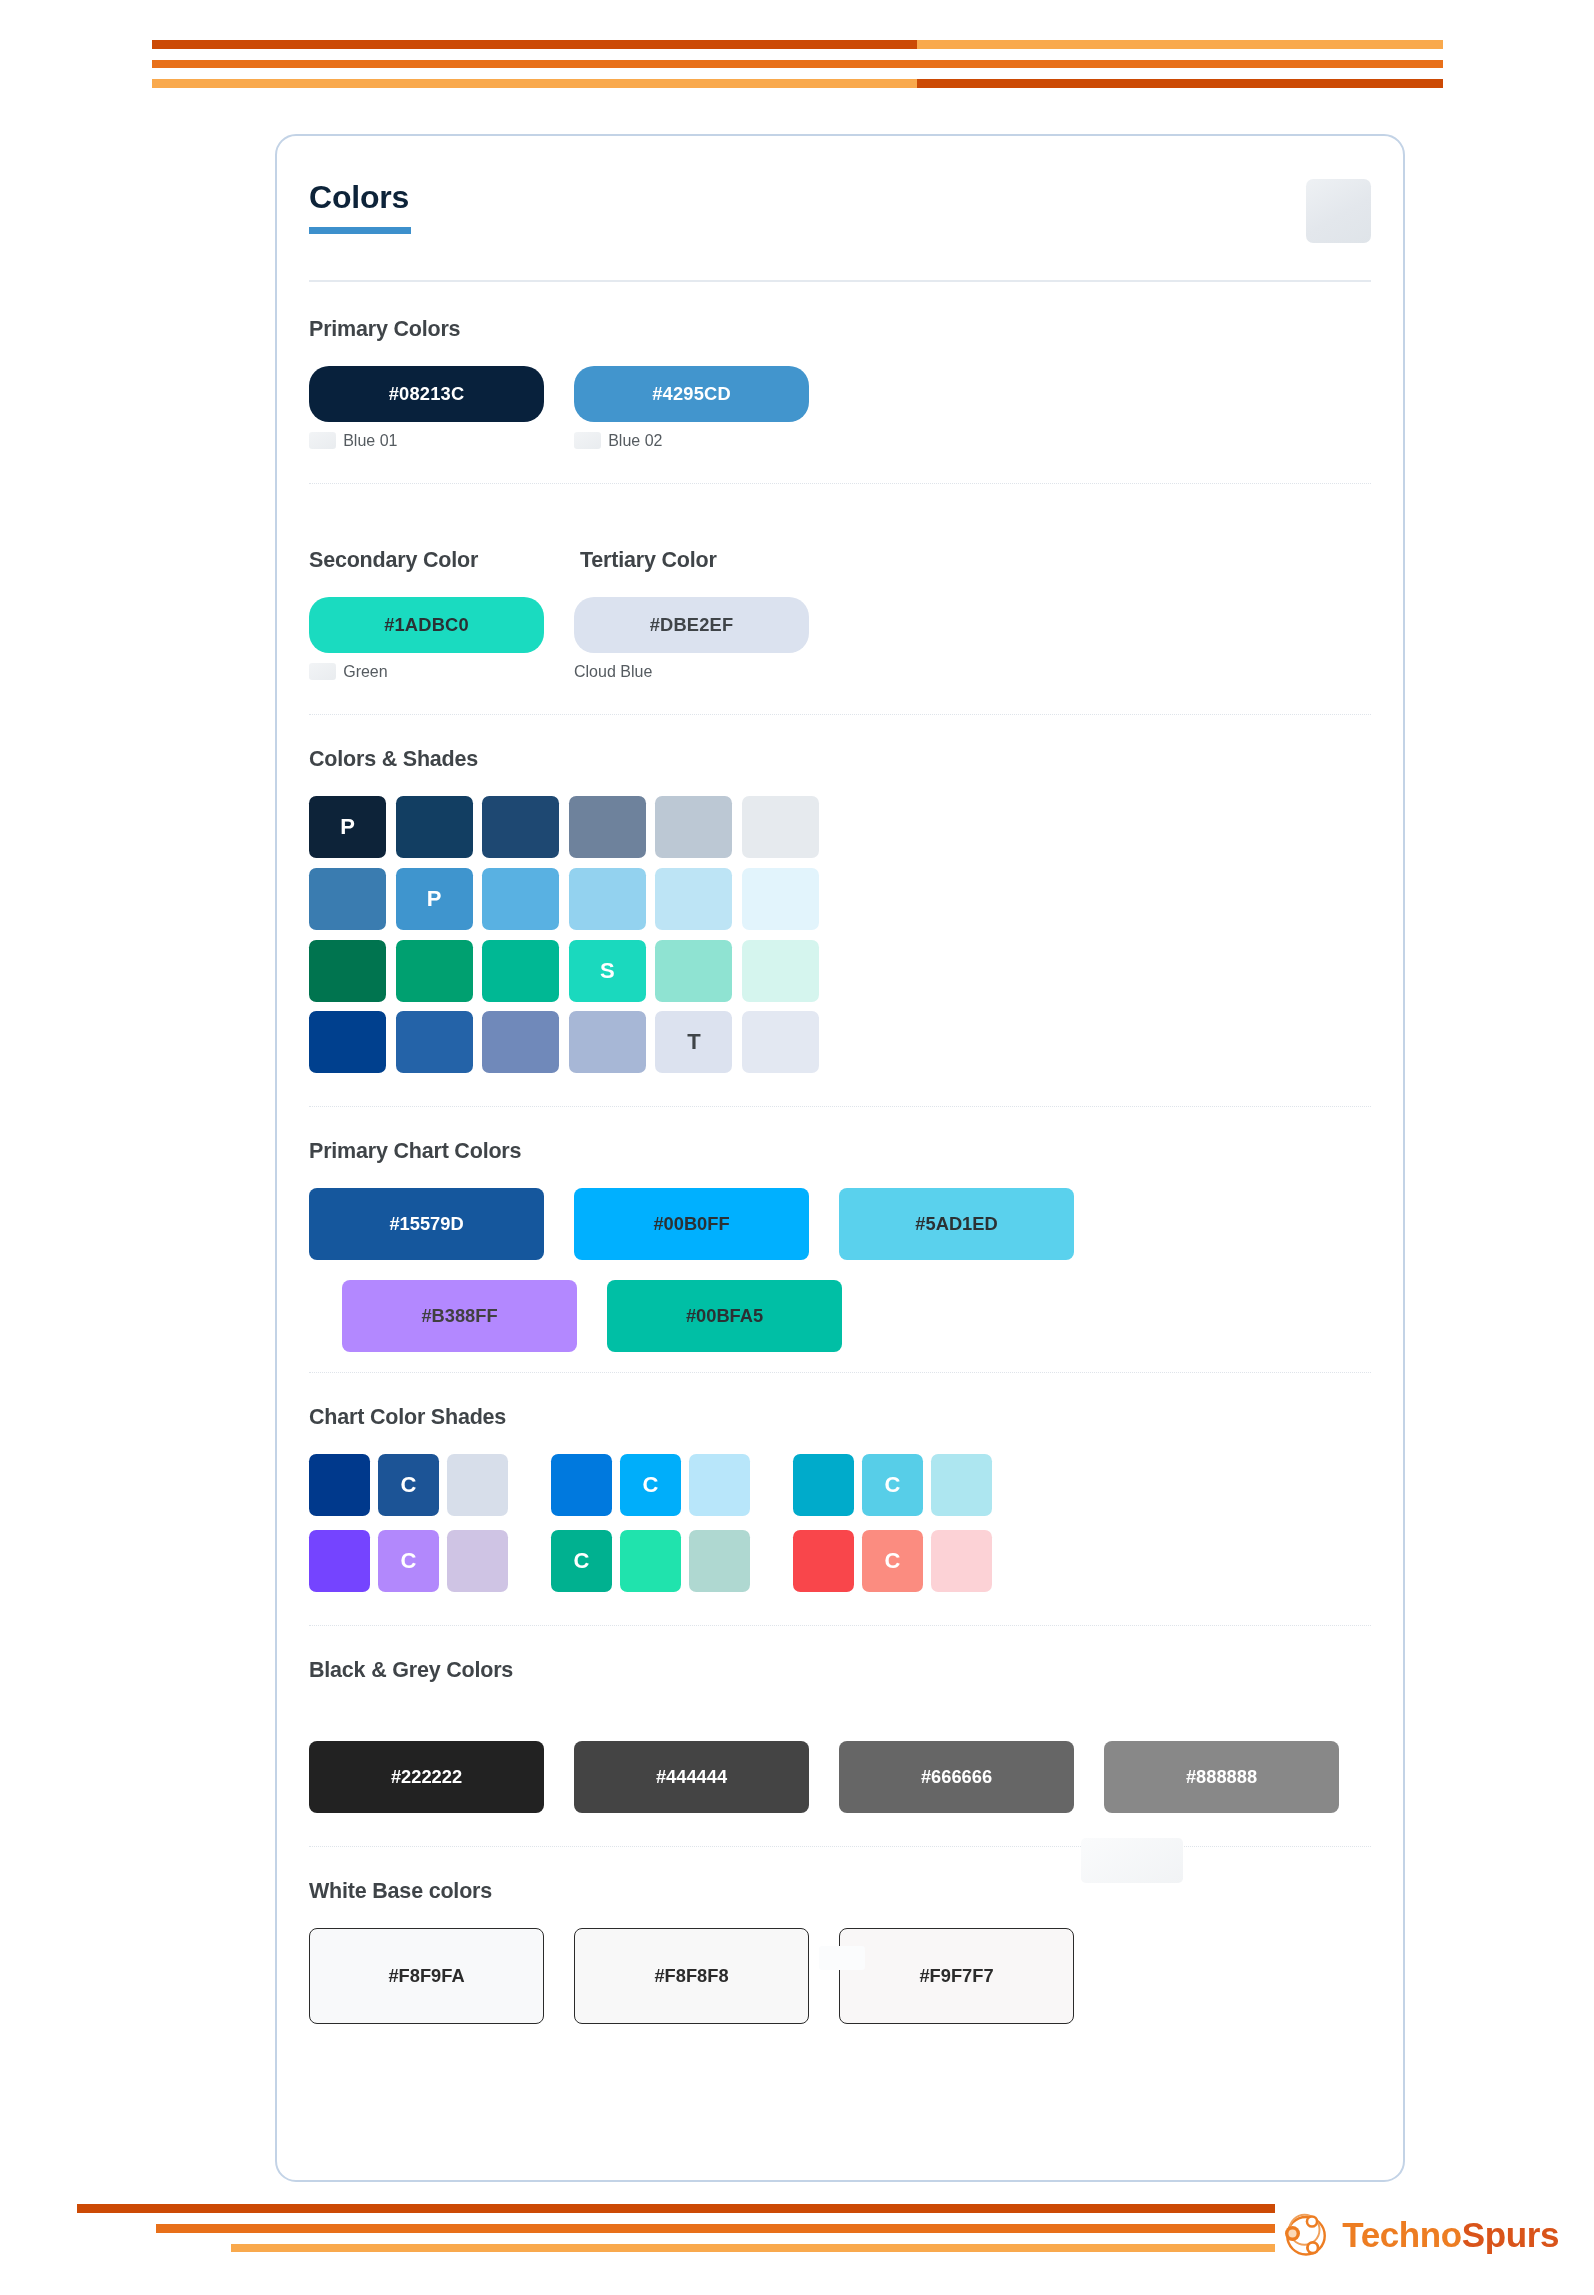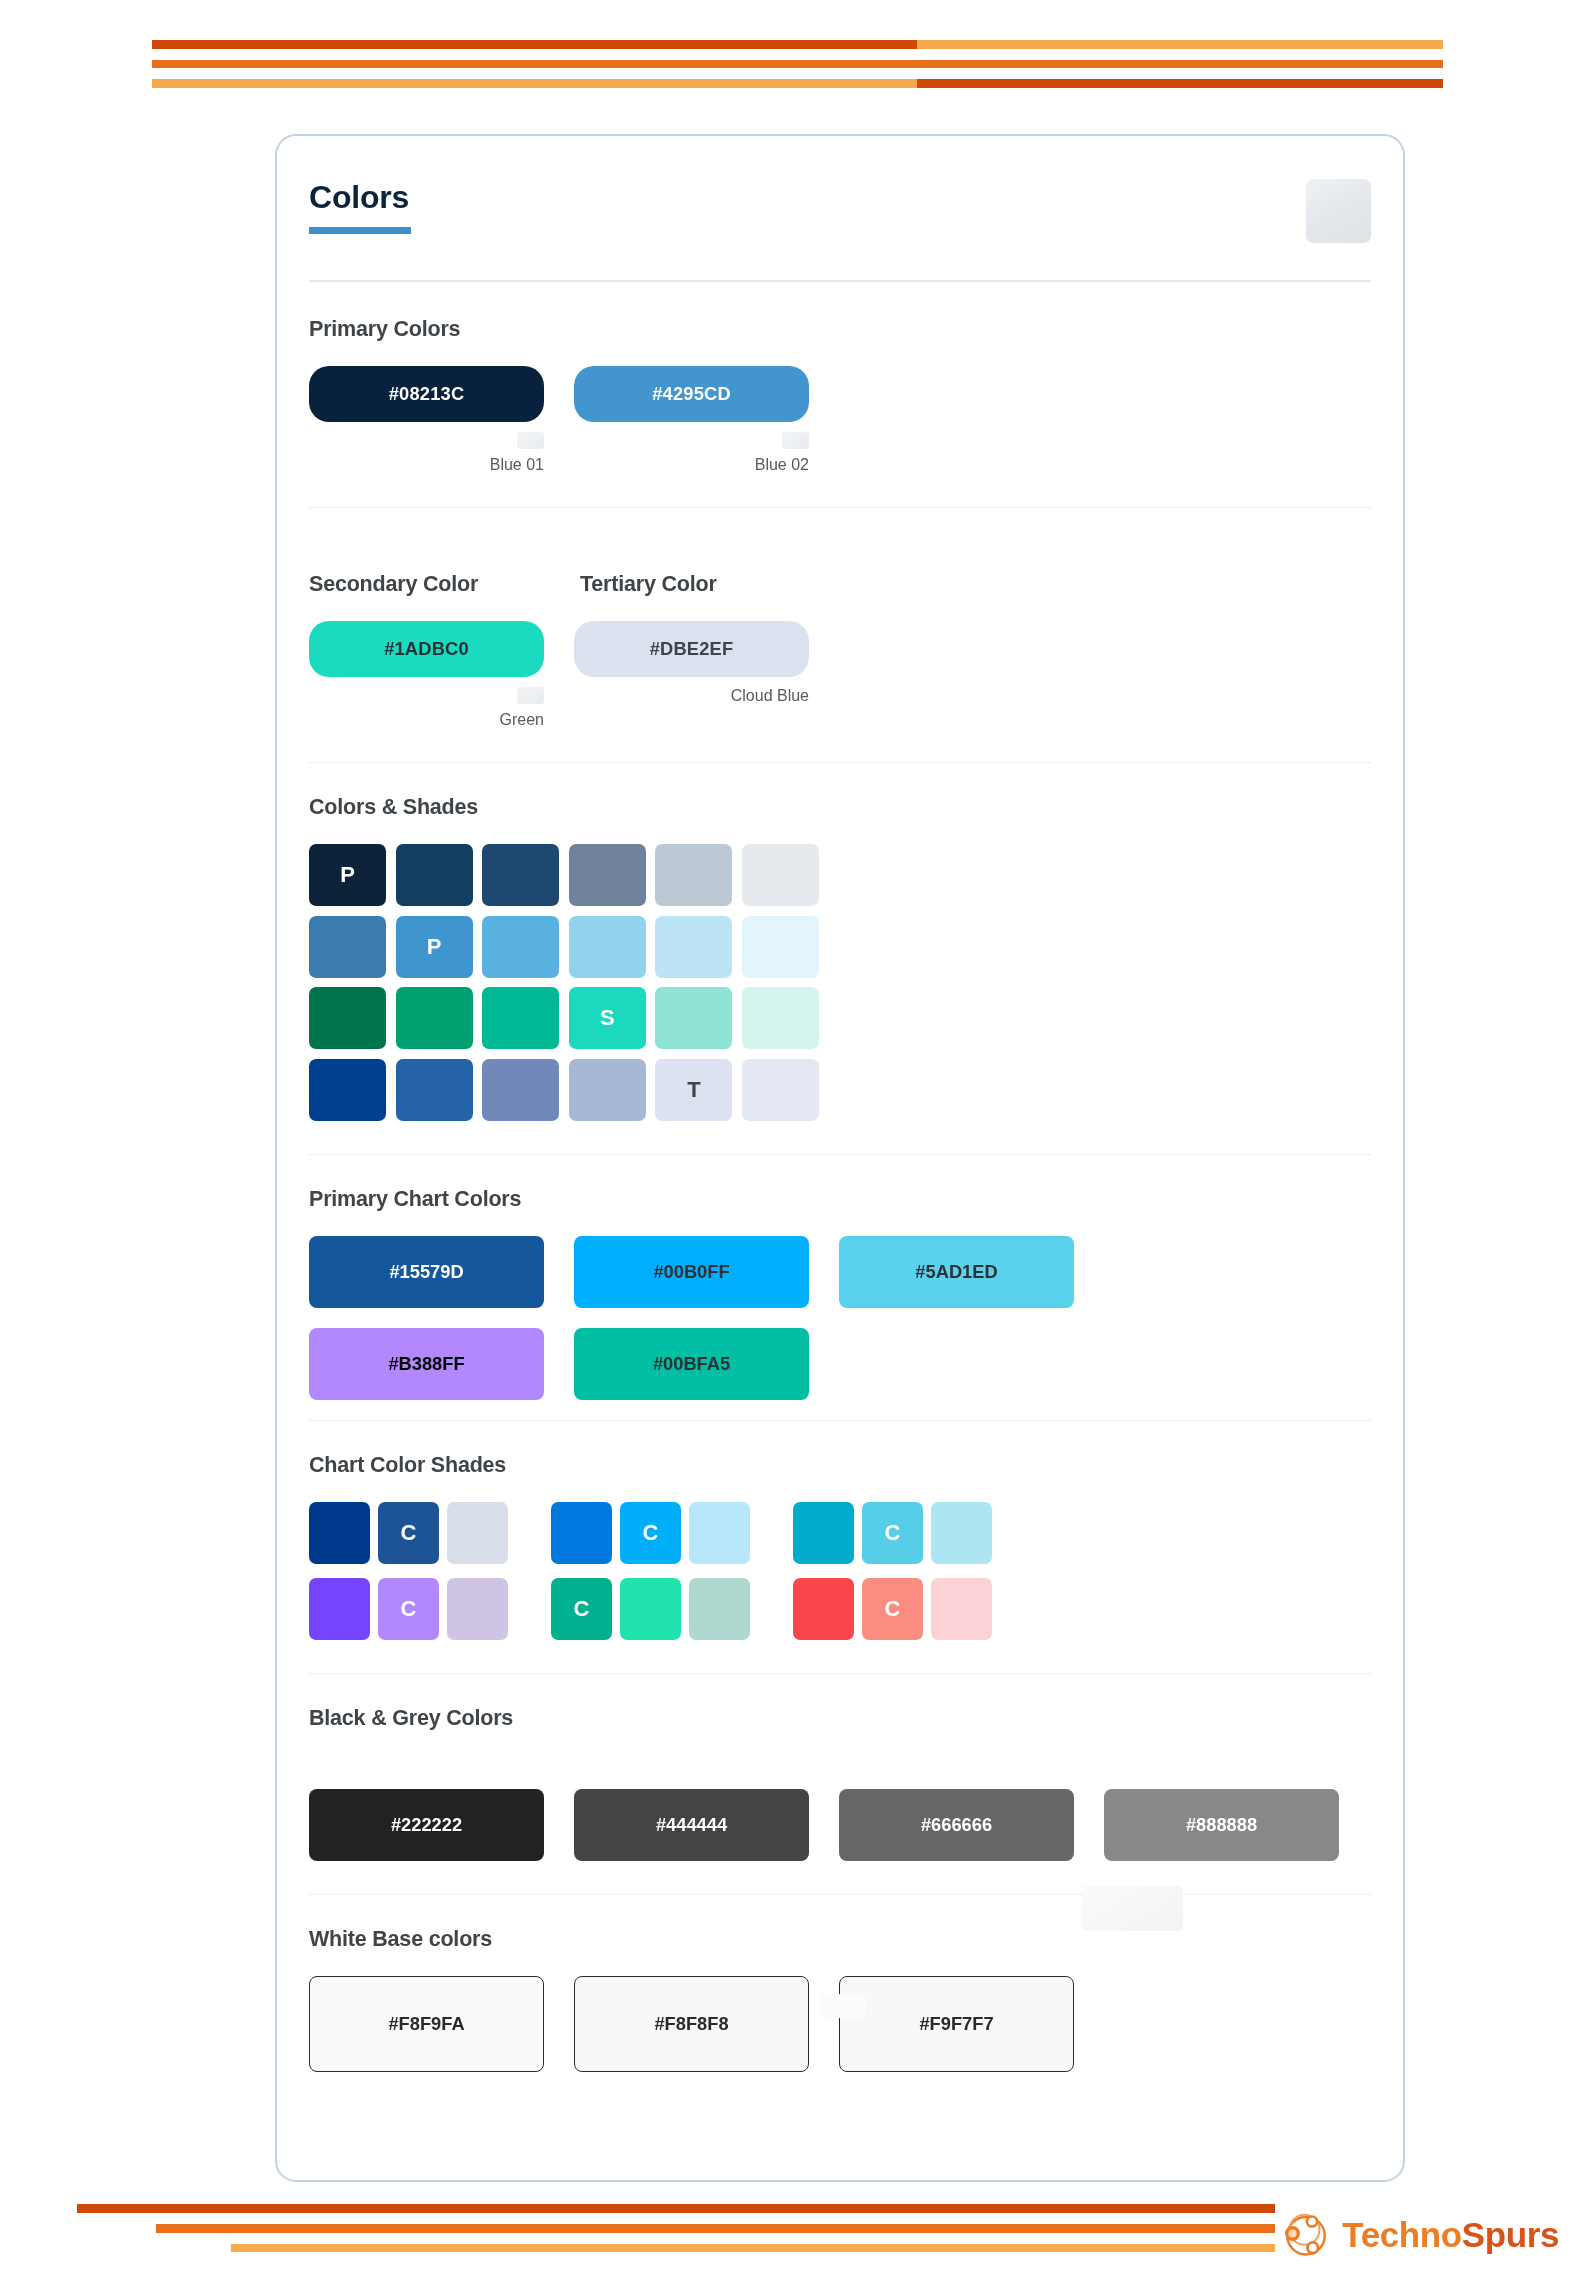--- a/index.html
+++ b/index.html
@@ -59,21 +59,21 @@
   .divider { height: 0; border-top: 1.6px dotted #dfe4ea; margin: 0 32px; }
 
   
   .swatch-row { display: flex; gap: 30px; }
   .sw-cell { width: 235px; }
   .sw-box {
     height: 56px; border-radius: 20px;
     display: flex; align-items: center; justify-content: center;
     font-size: 18.3px; font-weight: 700; letter-spacing: 0.2px;
   }
-  .sw-caption { display: flex; align-items: flex-end; gap: 7.2px; margin-top: 10.4px; flex-direction: column; }
+  .sw-caption { display: flex; align-items: flex-start; gap: 7.2px; margin-top: 10.4px; }
   .sw-chip {
     width: 27px; height: 16.7px; border-radius: 3.2px;
     background: linear-gradient(150deg,#f2f4f6 0%, #e9ecef 100%);
     flex: none;
   }
   .sw-caption-text { font-size: 16px; color: #555b60; }
 
   
   .shade-grid { display: flex; flex-direction: column; gap: 9.6px; }
   .shade-row { display: flex; gap: 9.6px; }
@@ -257,21 +257,21 @@
 
     <div class="section" style="padding-top:32px;">
       <div class="sec-title">Primary Chart Colors</div>
       <div id="chart-rows">
           <div class="chart-row">
             <div class="chart-box" style="background: rgb(21, 87, 157); color: rgb(255, 255, 255);">#15579D</div>
             <div class="chart-box" style="background: rgb(0, 176, 255); color: rgb(43, 49, 52);">#00B0FF</div>
             <div class="chart-box" style="background: rgb(90, 209, 237); color: rgb(43, 49, 52);">#5AD1ED</div>
           </div>
           <div class="chart-row">
-            <div class="chart-box" style="background: rgb(179, 136, 255); color: #000000;">#B388FF</div>
+            <div class="chart-box" style="background: rgb(179, 136, 255); color: #404040; margin-left: 33px;">#B388FF</div>
             <div class="chart-box" style="background: rgb(0, 191, 165); color: rgb(43, 49, 52);">#00BFA5</div>
           </div>
         </div>
     </div>
 
     <div class="divider" style="margin-top:16px;"></div>
 
     <div class="section" style="padding-top:32px;">
       <div class="sec-title">Chart Color Shades</div>
       <div class="cs-rows" id="cs-rows">

